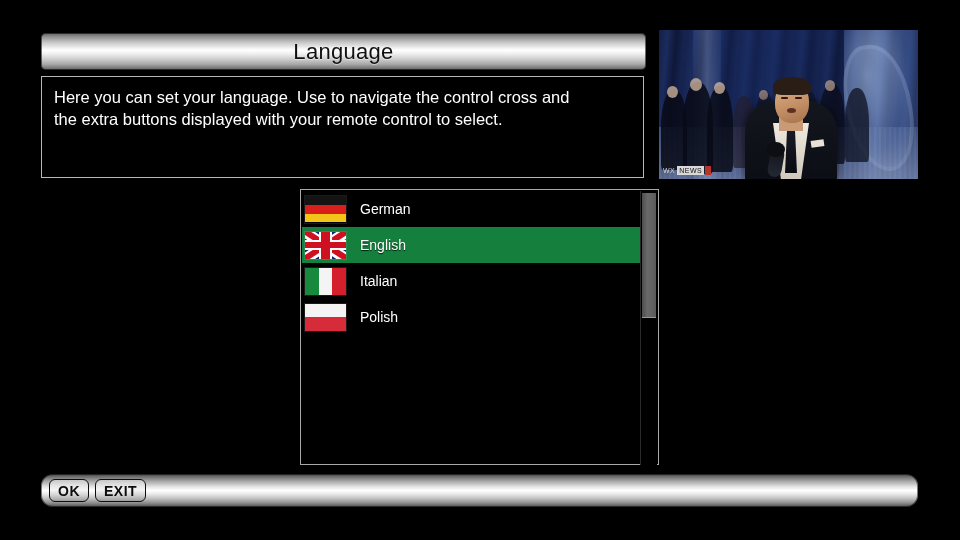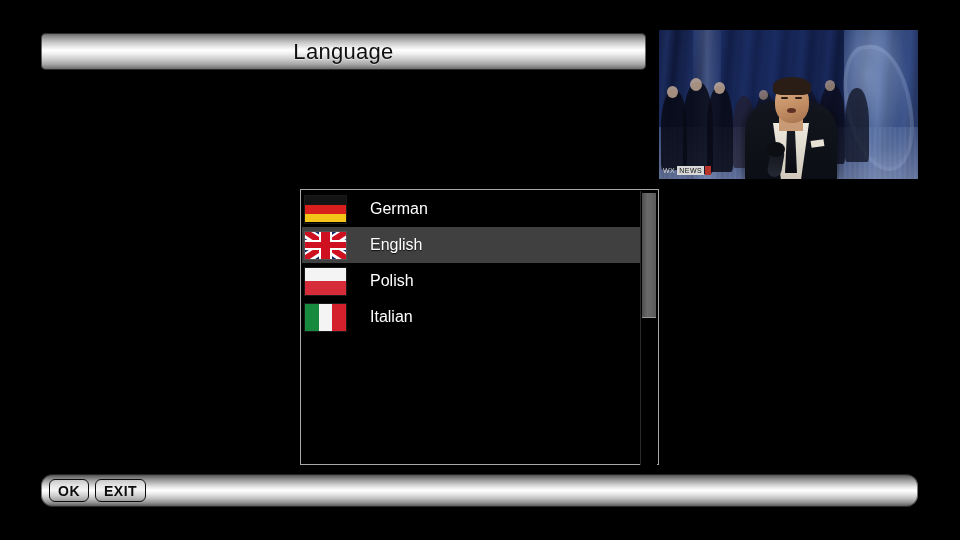--- a/index.html
+++ b/index.html
@@ -220,34 +220,34 @@
   }
   .row {
     position: relative;
     height: 36px;
     display: flex;
     align-items: center;
     padding-left: 3px;
     box-sizing: border-box;
   }
   .row.selected {
-    background: #404040;
+    background: #15803d;
     width: 341px;
   }
   .flag {
     width: 41px;
     height: 27px;
     flex: 0 0 41px;
     position: relative;
     overflow: hidden;
     box-shadow: 0 0 0 1px rgba(255,255,255,0.10);
   }
   .rowlabel {
-    margin-left: 24px;
-    font-size: 16px;
+    margin-left: 14px;
+    font-size: 14px;
     color: #ffffff;
     text-shadow: 0 1px 1px rgba(0,0,0,0.8);
   }
 
   
   .fl-band { position: absolute; left: 0; width: 100%; }
   .fl-vband { position: absolute; top: 0; height: 100%; }
 
   
   .de .b1 { top: 0;    height: 33.4%; background: #141414; }
@@ -363,20 +363,24 @@
 </style>
 </head>
 <body>
 
 <div id="screen">
 
   <div class="titlebar">
     <span class="titlebar-text">Language</span>
   </div>
 
+  <div class="descbox">
+    <div class="descbox-text">Here you can set your language. Use to navigate the control cross and
+the extra buttons displayed with your remote control to select.</div>
+  </div>
 
   <div class="video">
     <div class="v-layer v-bg"></div>
     <div class="v-layer v-col"></div>
     <div class="v-layer v-pillar">
       <div class="v-layer v-swirl"></div>
     </div>
     <div class="v-layer v-floor"></div>
 
     <div class="v-layer v-crowd c1"></div>
@@ -435,36 +439,36 @@
             <span class="crossw-v"></span>
           <span class="cross-h"></span>
             <span class="cross-v"></span>
         </span>
         <span class="rowlabel">English</span>
       </div>
 
 
 
       <div class="row">
-        <span class="flag pl">
-          <span class="fl-band b1"></span>
-            <span class="fl-band b2"></span>
-        </span>
-        <span class="rowlabel">Polish</span>
-      </div>
-
-      <div class="row">
         <span class="flag it">
           <span class="fl-vband v1"></span>
             <span class="fl-vband v2"></span>
             <span class="fl-vband v3"></span>
         </span>
         <span class="rowlabel">Italian</span>
       </div>
 
+      <div class="row">
+        <span class="flag pl">
+          <span class="fl-band b1"></span>
+            <span class="fl-band b2"></span>
+        </span>
+        <span class="rowlabel">Polish</span>
+      </div>
+
 
     </div>
 
     <div class="scrolltrack">
       <div class="scrollthumb"></div>
     </div>
   </div>
 
   <div class="bottombar">
     <div class="softkey">

